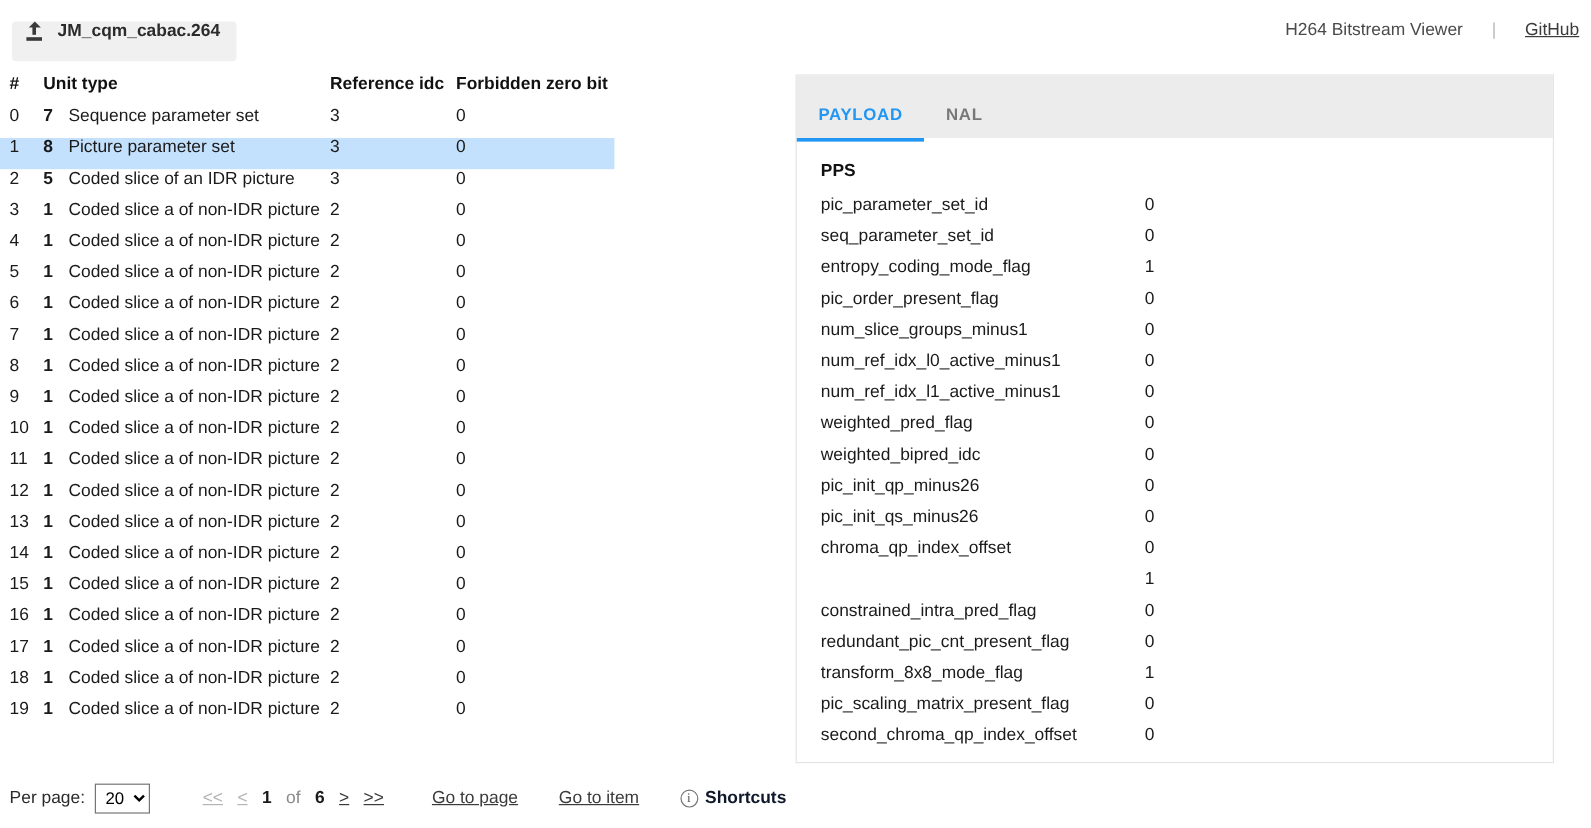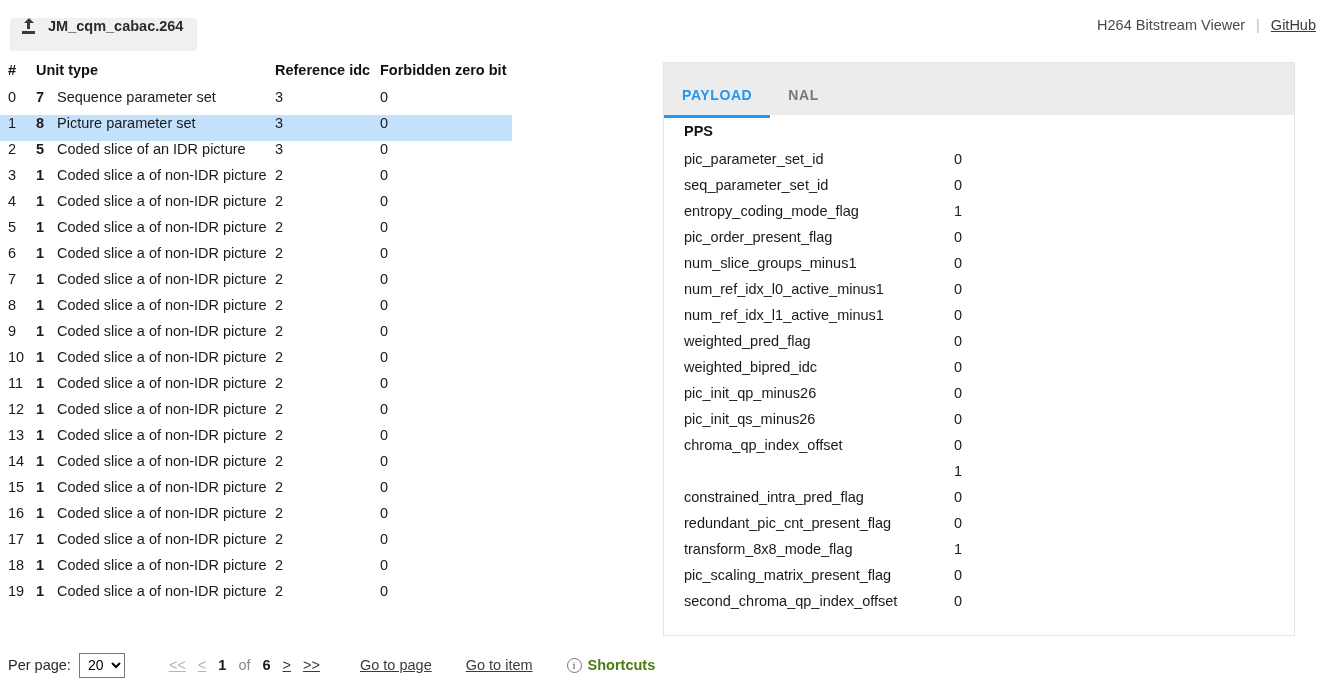--- a/index.html
+++ b/index.html
@@ -39,21 +39,21 @@
     border-left: 5px solid transparent;
     border-right: 5px solid transparent;
     border-bottom: 5px solid #3a3a3a;
   }
   #upload-button .up-icon .base {
     position: absolute; left: 1px; top: 13px; width: 13px; height: 2.5px; background: #3a3a3a;
   }
   #brand {
     position: absolute; right: 10px; top: 17px;
     display: flex; align-items: center;
-    font-size: 14.5px; color: #4a4a4a;
+    font-size: 14.5px; color: #4a4a4a; gap: 13px;
   }
   #brand .sep { margin: 0 11px; color: #b9b9b9; }
   #brand .gh {
     color: #3b3b3b; text-decoration: underline; cursor: pointer;
   }
 
   
   #nal-table { position: absolute; left: 0; top: 62px; width: 640px; }
   .thead {
     height: 27px; position: relative;
@@ -104,21 +104,21 @@
   #shortcuts {
     margin-left: 34px; display: flex; align-items: center;
     cursor: pointer;
   }
   #shortcuts .info-icon {
     width: 15px; height: 15px; border: 1px solid #777; border-radius: 50%;
     display: inline-flex; align-items: center; justify-content: center;
     font-size: 11px; color: #555; margin-right: 6px;
     font-family: "Liberation Serif", serif;
   }
-  #shortcuts .sc-label { font-weight: bold; color: #4d7c0f; }
+  #shortcuts .sc-label { font-weight: bold; color: #0f172a; }
 
   
   #detail-panel {
     position: absolute; left: 663px; top: 62px;
     width: 632px; height: 574px;
     border: 1px solid #e4e4e4;
     background: #ffffff;
   }
   #tabbar {
     height: 52px; background: #ececec;
@@ -129,21 +129,21 @@
     padding: 0 18px 12px 18px;
     font-size: 14px; font-weight: bold; letter-spacing: 0.6px;
     color: #787878; cursor: pointer;
     position: relative;
   }
   .tab.active { color: #2196f3; }
   .tab.active::after {
     content: ""; position: absolute; left: 0; right: 0; bottom: -3px;
     height: 3px; background: #2196f3;
   }
-  #payload-body { padding: 8px 0 0 20px; }
+  #payload-body { padding: 20px 0 0 20px; }
   .section-title {
     font-size: 14.5px; font-weight: bold; color: #111;
     margin-bottom: 12px;
   }
   .field-row {
     height: 26px; position: relative; font-size: 14.5px; color: #1a1a1a;
   }
   .field-row .f-key { position: absolute; left: 0; }
   .field-row .f-val { position: absolute; left: 270px; }
 </style>

